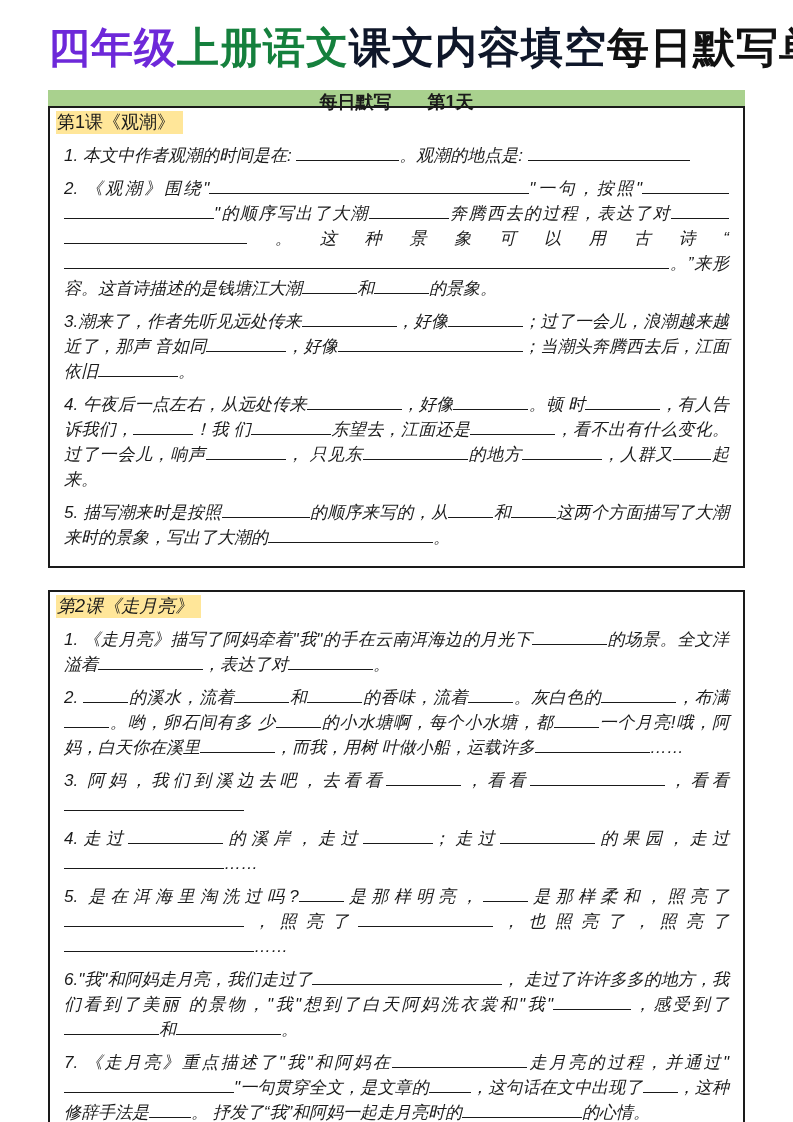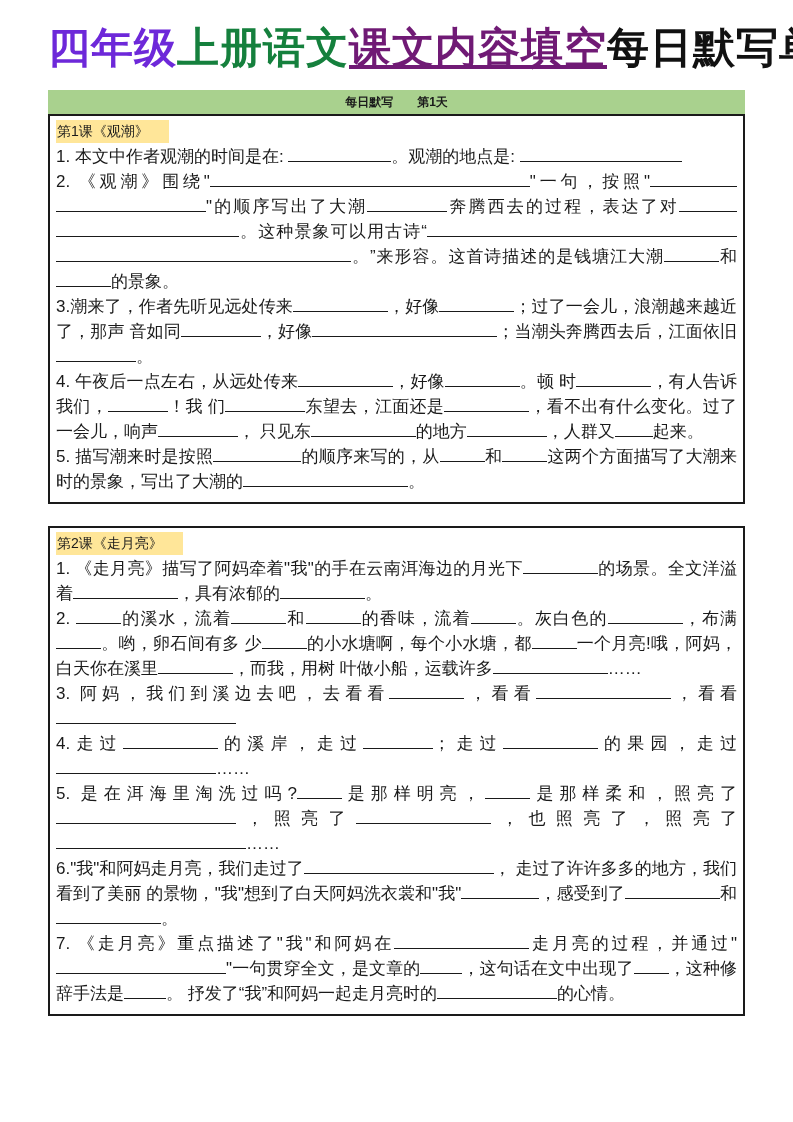--- a/index.html
+++ b/index.html
@@ -15,56 +15,57 @@
     margin: 0 0 18px 0;
     text-align: center;
     font-size: 42px;
     font-weight: 800;
     letter-spacing: 1px;
     line-height: 1.15;
     white-space: nowrap;
   }
   .day-section { margin-bottom: 22px; }
   .bar {
-    height: 24px;
+    height: 16px;
     line-height: 24px;
     text-align: center;
-    font-size: 12px;
+    font-size: 18px;
     font-weight: 600;
   }
   .box {
     border: 2px solid #000;
     padding: 2px 6px 8px 6px;
     font-size: 17px;
     line-height: 25px;
   }
   .lesson-line { margin: 0 0 1px 0; }
   .lesson-badge {
     display: inline-block;
-    font-size: 14px;
+    font-size: 18px;
     line-height: 23px;
-    padding: 0 20px 0 1px;
+    padding: 0 8px 0 1px;
   }
   p.question {
-    margin: 0;
+    margin: 8px;
     text-align: justify;
+    font-style: italic;
   }
   .blank {
     display: inline-block;
     height: 15px;
     vertical-align: baseline;
     border-bottom: 1.5px solid #1a1a1a;
   }
 </style>
 </head>
 <body>
 
 <div class="page">
 
-  <h1 class="title"><span style="color: #6d28d9;">四年级</span><span style="color: #15803d;">上册语文</span><span style="color: #701a75; text-decoration: underline;">课文内容填空</span><span style="color: rgb(17, 17, 17);">每日默写单</span></h1>
+  <h1 class="title"><span style="color: #6d28d9;">四年级</span><span style="color: #15803d;">上册语文</span><span style="color: #0f172a;">课文内容填空</span><span style="color: rgb(17, 17, 17);">每日默写单</span></h1>
 
   <section class="day-section">
     <div class="bar" style="background: rgb(169, 209, 142);">
       <span>每日默写　　第1天</span>
     </div>
     <div class="box" style="border-color: rgb(26, 26, 26);">
       <div class="lesson-line">
         <span class="lesson-badge" style="background: rgb(255, 230, 153);">第1课《观潮》</span>
       </div>
       <div class="questions">
@@ -73,24 +74,24 @@
           <p class="question"><span>3.潮来了，作者先听见远处传来</span><span class="blank" style="width: 95px; border-bottom-color: rgb(26, 26, 26);"></span><span>，好像</span><span class="blank" style="width: 75px; border-bottom-color: rgb(26, 26, 26);"></span><span>；过了一会儿，浪潮越来越近了，那声 音如同</span><span class="blank" style="width: 80px; border-bottom-color: rgb(26, 26, 26);"></span><span>，好像</span><span class="blank" style="width: 185px; border-bottom-color: rgb(26, 26, 26);"></span><span>；当潮头奔腾西去后，江面依旧</span><span class="blank" style="width: 80px; border-bottom-color: rgb(26, 26, 26);"></span><span>。</span></p>
           <p class="question"><span>4. 午夜后一点左右，从远处传来</span><span class="blank" style="width: 95px; border-bottom-color: rgb(26, 26, 26);"></span><span>，好像</span><span class="blank" style="width: 75px; border-bottom-color: rgb(26, 26, 26);"></span><span>。顿 时</span><span class="blank" style="width: 75px; border-bottom-color: rgb(26, 26, 26);"></span><span>，有人告诉我们，</span><span class="blank" style="width: 60px; border-bottom-color: rgb(26, 26, 26);"></span><span>！我 们</span><span class="blank" style="width: 80px; border-bottom-color: rgb(26, 26, 26);"></span><span>东望去，江面还是</span><span class="blank" style="width: 85px; border-bottom-color: rgb(26, 26, 26);"></span><span>，看不出有什么变化。过了一会儿，响声</span><span class="blank" style="width: 80px; border-bottom-color: rgb(26, 26, 26);"></span><span>， 只见东</span><span class="blank" style="width: 105px; border-bottom-color: rgb(26, 26, 26);"></span><span>的地方</span><span class="blank" style="width: 80px; border-bottom-color: rgb(26, 26, 26);"></span><span>，人群又</span><span class="blank" style="width: 38px; border-bottom-color: rgb(26, 26, 26);"></span><span>起来。</span></p>
           <p class="question"><span>5. 描写潮来时是按照</span><span class="blank" style="width: 88px; border-bottom-color: rgb(26, 26, 26);"></span><span>的顺序来写的，从</span><span class="blank" style="width: 45px; border-bottom-color: rgb(26, 26, 26);"></span><span>和</span><span class="blank" style="width: 45px; border-bottom-color: rgb(26, 26, 26);"></span><span>这两个方面描写了大潮来时的景象，写出了大潮的</span><span class="blank" style="width: 165px; border-bottom-color: rgb(26, 26, 26);"></span><span>。</span></p>
         </div>
     </div>
   </section>
 
   <section class="day-section">
     <div class="box" style="border-color: rgb(26, 26, 26);">
       <div class="lesson-line">
-        <span class="lesson-badge" style="background: rgb(255, 230, 153);">第2课《走月亮》</span>
+        <span class="lesson-badge" style="background: rgb(255, 230, 153); font-style: italic;">第2课《走月亮》</span>
       </div>
       <div class="questions">
-          <p class="question"><span>1. 《走月亮》描写了阿妈牵着"我"的手在云南洱海边的月光下</span><span class="blank" style="width: 75px; border-bottom-color: rgb(26, 26, 26);"></span><span>的场景。全文洋溢着</span><span class="blank" style="width: 105px; border-bottom-color: rgb(26, 26, 26);"></span><span>，具有浓郁的</span><span class="blank" style="width: 85px; border-bottom-color: rgb(26, 26, 26);"></span><span>。</span></p>
+          <p class="question"><span>1. 《走月亮》描写了阿妈牵着"我"的手在云南洱海边的月光下</span><span class="blank" style="width: 75px; border-bottom-color: rgb(26, 26, 26);"></span><span>的场景。全文洋溢着</span><span class="blank" style="width: 105px; border-bottom-color: rgb(26, 26, 26);"></span><span>，表达了对</span><span class="blank" style="width: 85px; border-bottom-color: rgb(26, 26, 26);"></span><span>。</span></p>
           <p class="question"><span>2. </span><span class="blank" style="width: 45px; border-bottom-color: rgb(26, 26, 26);"></span><span>的溪水，流着</span><span class="blank" style="width: 55px; border-bottom-color: rgb(26, 26, 26);"></span><span>和</span><span class="blank" style="width: 55px; border-bottom-color: rgb(26, 26, 26);"></span><span>的香味，流着</span><span class="blank" style="width: 45px; border-bottom-color: rgb(26, 26, 26);"></span><span>。灰白色的</span><span class="blank" style="width: 75px; border-bottom-color: rgb(26, 26, 26);"></span><span>，布满</span><span class="blank" style="width: 45px; border-bottom-color: rgb(26, 26, 26);"></span><span>。哟，卵石间有多 少</span><span class="blank" style="width: 45px; border-bottom-color: rgb(26, 26, 26);"></span><span>的小水塘啊，每个小水塘，都</span><span class="blank" style="width: 45px; border-bottom-color: rgb(26, 26, 26);"></span><span>一个月亮!哦，阿妈，白天你在溪里</span><span class="blank" style="width: 75px; border-bottom-color: rgb(26, 26, 26);"></span><span>，而我，用树 叶做小船，运载许多</span><span class="blank" style="width: 115px; border-bottom-color: rgb(26, 26, 26);"></span><span>……</span></p>
           <p class="question"><span>3. 阿妈，我们到溪边去吧，去看看</span><span class="blank" style="width: 75px; border-bottom-color: rgb(26, 26, 26);"></span><span>，看看</span><span class="blank" style="width: 135px; border-bottom-color: rgb(26, 26, 26);"></span><span>，看看</span><span class="blank" style="width: 125px; border-bottom-color: rgb(26, 26, 26);"></span><span class="blank" style="width: 55px; border-bottom-color: rgb(26, 26, 26);"></span></p>
           <p class="question"><span>4.走过</span><span class="blank" style="width: 95px; border-bottom-color: rgb(26, 26, 26);"></span><span>的溪岸，走过</span><span class="blank" style="width: 70px; border-bottom-color: rgb(26, 26, 26);"></span><span>；走过</span><span class="blank" style="width: 95px; border-bottom-color: rgb(26, 26, 26);"></span><span>的果园，走过</span><span class="blank" style="width: 125px; border-bottom-color: rgb(26, 26, 26);"></span><span class="blank" style="width: 35px; border-bottom-color: rgb(26, 26, 26);"></span><span>……</span></p>
           <p class="question"><span>5. 是在洱海里淘洗过吗?</span><span class="blank" style="width: 45px; border-bottom-color: rgb(26, 26, 26);"></span><span>是那样明亮，</span><span class="blank" style="width: 45px; border-bottom-color: rgb(26, 26, 26);"></span><span>是那样柔和，照亮了</span><span class="blank" style="width: 160px; border-bottom-color: rgb(26, 26, 26);"></span><span class="blank" style="width: 20px; border-bottom-color: rgb(26, 26, 26);"></span><span>，照亮了</span><span class="blank" style="width: 135px; border-bottom-color: rgb(26, 26, 26);"></span><span>，也照亮了，照亮了</span><span class="blank" style="width: 190px; border-bottom-color: rgb(26, 26, 26);"></span><span>……</span></p>
           <p class="question"><span>6."我"和阿妈走月亮，我们走过了</span><span class="blank" style="width: 190px; border-bottom-color: rgb(26, 26, 26);"></span><span>， 走过了许许多多的地方，我们看到了美丽 的景物，"我"想到了白天阿妈洗衣裳和"我"</span><span class="blank" style="width: 78px; border-bottom-color: rgb(26, 26, 26);"></span><span>，感受到了</span><span class="blank" style="width: 95px; border-bottom-color: rgb(26, 26, 26);"></span><span>和</span><span class="blank" style="width: 105px; border-bottom-color: rgb(26, 26, 26);"></span><span>。</span></p>
           <p class="question"><span>7. 《走月亮》重点描述了"我"和阿妈在</span><span class="blank" style="width: 135px; border-bottom-color: rgb(26, 26, 26);"></span><span>走月亮的过程，并通过"</span><span class="blank" style="width: 170px; border-bottom-color: rgb(26, 26, 26);"></span><span>"一句贯穿全文，是文章的</span><span class="blank" style="width: 42px; border-bottom-color: rgb(26, 26, 26);"></span><span>，这句话在文中出现了</span><span class="blank" style="width: 35px; border-bottom-color: rgb(26, 26, 26);"></span><span>，这种修辞手法是</span><span class="blank" style="width: 42px; border-bottom-color: rgb(26, 26, 26);"></span><span>。 抒发了“我”和阿妈一起走月亮时的</span><span class="blank" style="width: 120px; border-bottom-color: rgb(26, 26, 26);"></span><span>的心情。</span></p>
         </div>
     </div>
   </section>
 

